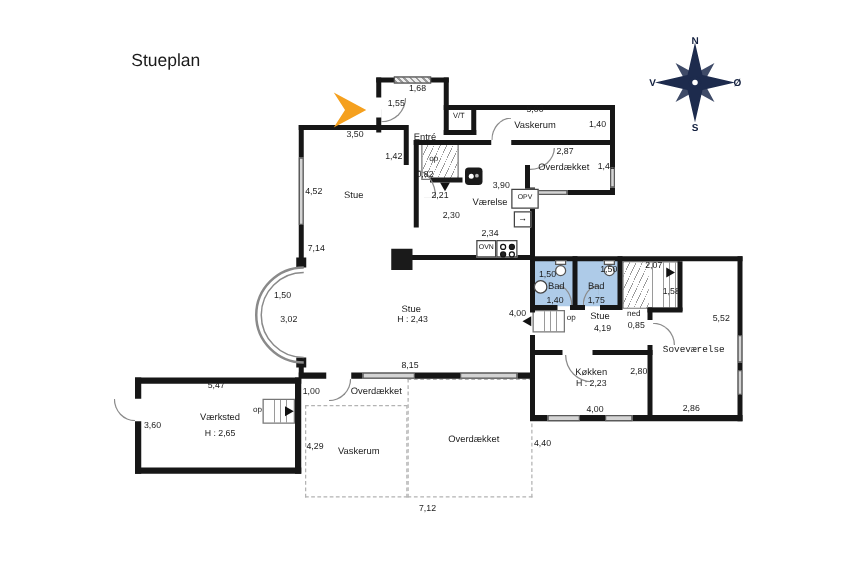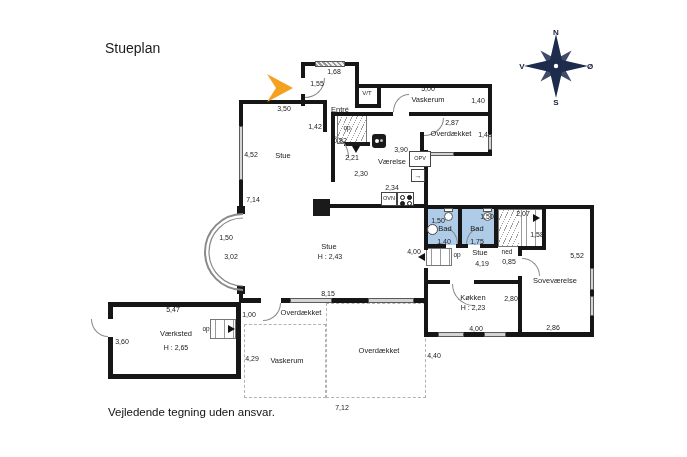--- a/index.html
+++ b/index.html
@@ -33,21 +33,20 @@
   .toilet-tank{position:absolute;border:1px solid #555;background:#fff;box-sizing:border-box;}
   .toilet-bowl{position:absolute;border:1px solid #555;background:#fff;border-radius:50%;box-sizing:border-box;}
   svg{position:absolute;}
 </style>
 </head>
 <body>
 
 <div class="canvas">
 
   <div class="title">Stueplan</div>
-  <div class="disclaimer">Vejledende tegning uden ansvar.</div>
 
   <div class="fill" style="left: 426px; top: 207px; width: 33px; height: 38px; background: rgb(174, 203, 232);"></div>
   <div class="fill" style="left: 461px; top: 207px; width: 34px; height: 38px; background: rgb(174, 203, 232);"></div>
 
   <div class="dash" style="left:244px;top:324px;width:82px;height:74px;"></div>
   <div class="dash" style="left:326px;top:303px;width:100px;height:95px;"></div>
 
   <div class="stair diag" style="left:337px;top:114px;width:30px;height:30px;"></div>
   <div class="blk" style="left:344px;top:142px;width:26px;height:4px;"></div>
   <div class="tri-d" style="left:352px;top:146px;"></div>
@@ -202,21 +201,21 @@
       <span class="lbl" style="left: 487px; top: 216px;">1,50</span>
       <span class="lbl room" style="left: 477px; top: 229px;">Bad</span>
       <span class="lbl" style="left: 477px; top: 241px;">1,75</span>
       <span class="lbl" style="left: 523px; top: 213px;">2,07</span>
       <span class="lbl" style="left: 537px; top: 234px;">1,58</span>
       <span class="lbl" style="left: 457px; top: 255px; font-size: 6.5px;">op</span>
       <span class="lbl room" style="left: 480px; top: 253px;">Stue</span>
       <span class="lbl" style="left: 482px; top: 263px;">4,19</span>
       <span class="lbl" style="left: 507px; top: 252px; font-size: 6.5px;">ned</span>
       <span class="lbl" style="left: 509px; top: 261px;">0,85</span>
-      <span class="lbl room" style="left: 555px; top: 281px;">Soveværelse</span>
+      <span class="lbl room" style="left: 555px; top: 281px; font-family: Liberation Mono, monospace;">Soveværelse</span>
       <span class="lbl" style="left: 577px; top: 255px;">5,52</span>
       <span class="lbl" style="left: 511px; top: 298px;">2,80</span>
       <span class="lbl room" style="left: 473px; top: 298px;">Køkken</span>
       <span class="lbl" style="left: 473px; top: 307px;">H : 2,23</span>
       <span class="lbl" style="left: 476px; top: 328px;">4,00</span>
       <span class="lbl" style="left: 553px; top: 327px;">2,86</span>
       <span class="lbl" style="left: 328px; top: 293px;">8,15</span>
       <span class="lbl room" style="left: 301px; top: 313px;">Overdækket</span>
       <span class="lbl" style="left: 249px; top: 314px;">1,00</span>
       <span class="lbl" style="left: 173px; top: 309px;">5,47</span>

